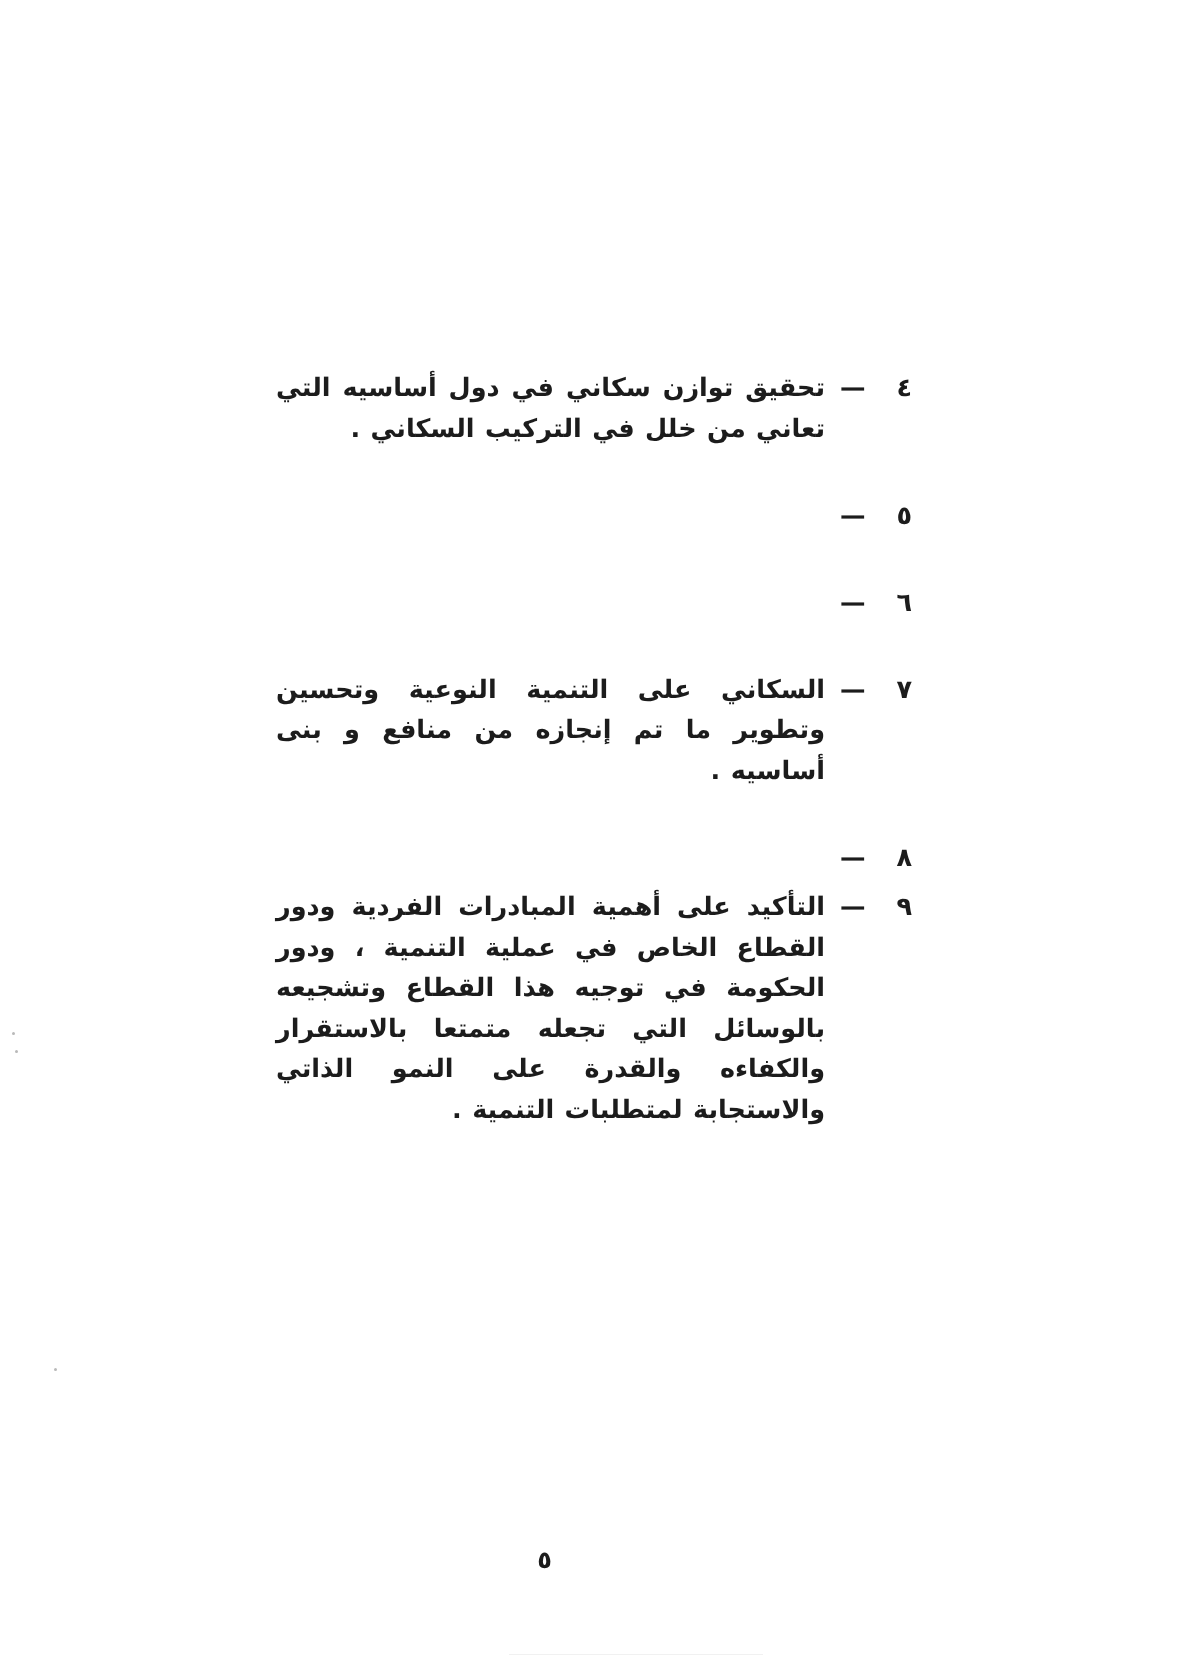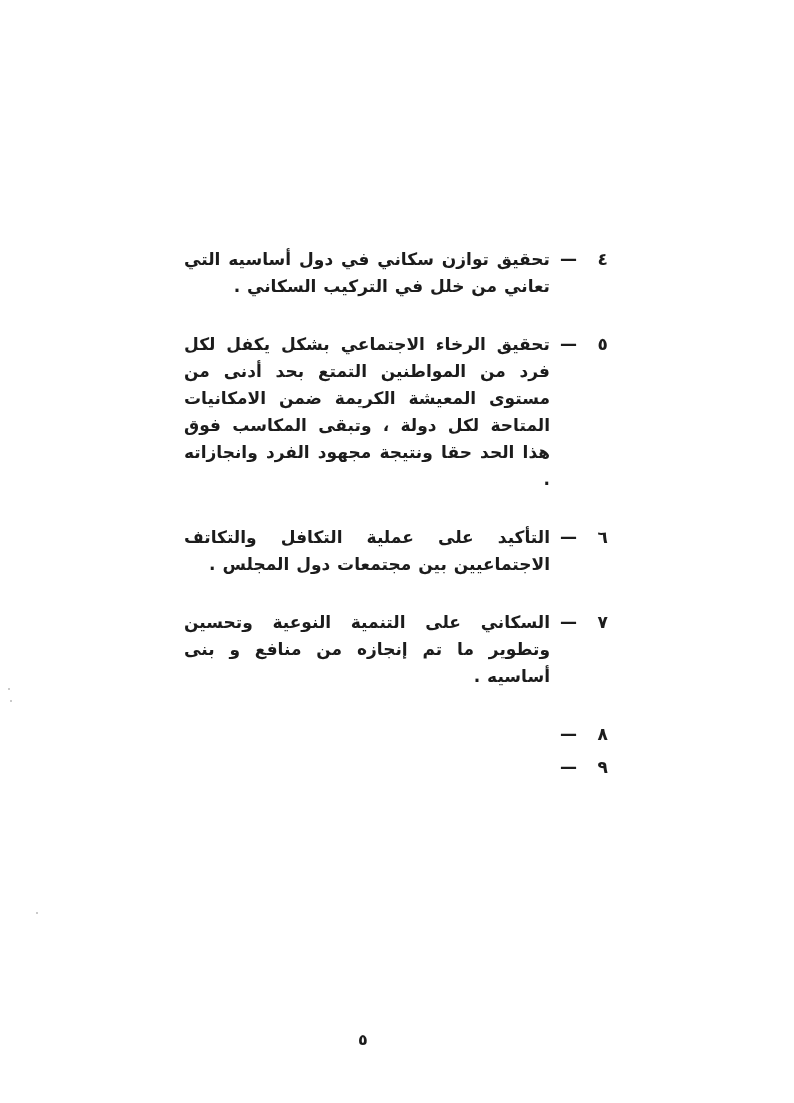--- a/index.html
+++ b/index.html
@@ -101,43 +101,42 @@
 
     <div class="item">
       <span class="num">٤</span>
       <span class="dash">—</span>
       <p class="text">تحقيق توازن سكاني في دول أساسيه التي تعاني من خلل في التركيب السكاني .</p>
     </div>
 
     <div class="item">
       <span class="num">٥</span>
       <span class="dash">—</span>
-      <p class="text">تحقيق الرخاء الاجتماعي بشكل يكفل لكل فرد من المواطنين التمتع بحد أدنى من مستوى المعيشة الكريمة ضمن الامكانيات المتاحة لكل دولة ، وتبقى المكاسب فوق هذا الحد حقا ونتيجة مجهود الفرد وانجازاته .</p>
     </div>
 
     <div class="item">
       <span class="num">٦</span>
       <span class="dash">—</span>
-      <p class="text">التأكيد على عملية التكافل والتكاتف الاجتماعيين بين مجتمعات دول المجلس .</p>
     </div>
 
     <div class="item">
       <span class="num">٧</span>
       <span class="dash">—</span>
       <p class="text">السكاني على التنمية النوعية وتحسين وتطوير ما تم إنجازه من منافع و بنى أساسيه .</p>
     </div>
 
     <div class="item">
       <span class="num">٨</span>
       <span class="dash">—</span>
     </div>
 
     <div class="item">
       <span class="num">٩</span>
       <span class="dash">—</span>
+      <p class="text">التأكيد على أهمية المبادرات الفردية ودور القطاع الخاص في عملية التنمية ، ودور الحكومة في توجيه هذا القطاع وتشجيعه بالوسائل التي تجعله متمتعا بالاستقرار والكفاءه والقدرة على النمو الذاتي والاستجابة لمتطلبات التنمية .</p>
     </div>
 
   </main>
 
   <footer class="footer">
     <span class="page-number">٥</span>
   </footer>
 
 </div>
 

